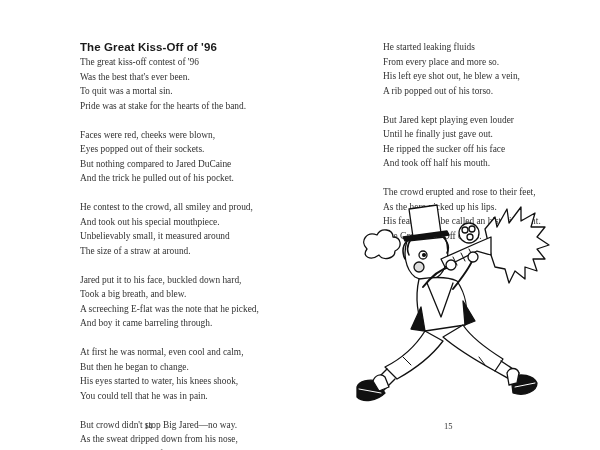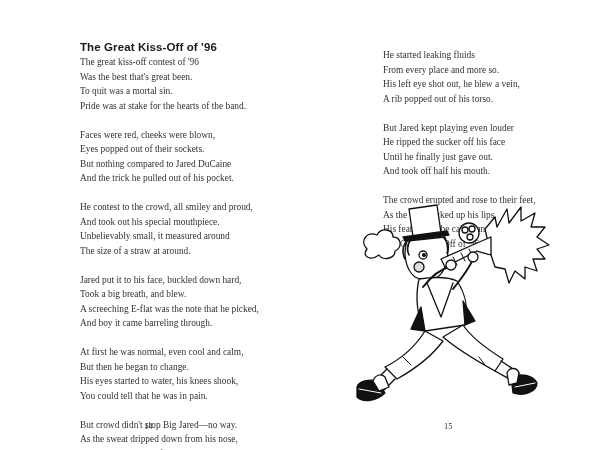--- a/index.html
+++ b/index.html
@@ -36,21 +36,21 @@
       color: #1a1a1a;
       white-space: nowrap;
     }
     .column {
       position: absolute;
       font-size: 9.4px;
       line-height: 14.5px;
       color: #333;
     }
     .column-left { left: 80px; top: 55px; }
-    .column-right { left: 83px; top: 48px; }
+    .column-right { left: 83px; top: 40px; }
     .stanza {
       margin: 0 0 14.5px 0;
     }
     .line {
       display: block;
       white-space: nowrap;
     }
     .page-number {
       position: absolute;
       top: 421px;
@@ -70,21 +70,21 @@
   </style>
 </head>
 <body>
 
 <div class="page page-left">
   <h1 class="poem-title">The Great Kiss-Off of '96</h1>
 
   <div class="column column-left">
     <p class="stanza">
       <span class="line">The great kiss-off contest of '96</span>
-      <span class="line">Was the best that's great been.</span>
+      <span class="line">Was the best that's ever been.</span>
       <span class="line">To quit was a mortal sin.</span>
       <span class="line">Pride was at stake for the hearts of the band.</span>
     </p>
     <p class="stanza">
       <span class="line">Faces were red, cheeks were blown,</span>
       <span class="line">Eyes popped out of their sockets.</span>
       <span class="line">But nothing compared to Jared DuCaine</span>
       <span class="line">And the trick he pulled out of his pocket.</span>
     </p>
     <p class="stanza">
@@ -119,22 +119,22 @@
 <div class="page page-right">
   <div class="column column-right">
     <p class="stanza">
       <span class="line">He started leaking fluids</span>
       <span class="line">From every place and more so.</span>
       <span class="line">His left eye shot out, he blew a vein,</span>
       <span class="line">A rib popped out of his torso.</span>
     </p>
     <p class="stanza">
       <span class="line">But Jared kept playing even louder</span>
+      <span class="line">Until he finally just gave out.</span>
       <span class="line">He ripped the sucker off his face</span>
-      <span class="line">Until he finally just gave out.</span>
       <span class="line">And took off half his mouth.</span>
     </p>
     <p class="stanza">
       <span class="line">The crowd erupted and rose to their feet,</span>
       <span class="line">As the hero picked up his lips.</span>
       <span class="line">His feat would be called an historic event.</span>
       <span class="line">The Great Kiss-Off of '96.</span>
     </p>
   </div>
 

